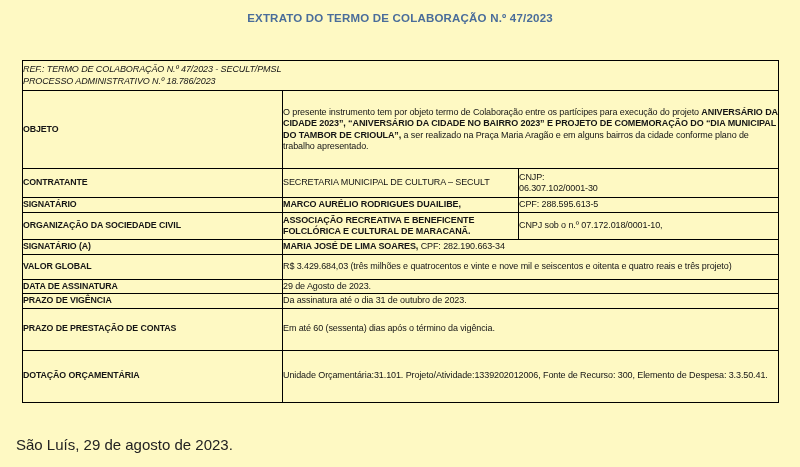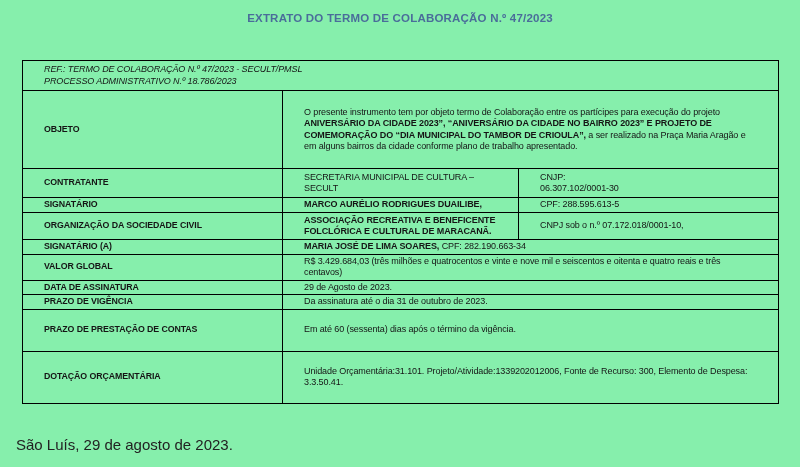--- a/index.html
+++ b/index.html
@@ -4,21 +4,21 @@
 <style>
   html, body {
     margin: 0;
     padding: 0;
     background: #ffffff;
   }
   .page {
     position: relative;
     width: 800px;
     height: 467px;
-    background: #86efac;
+    background: #fef9c3;
     font-family: "Liberation Sans", sans-serif;
     color: #111111;
     overflow: hidden;
   }
   .doc-title {
     position: absolute;
     top: 12px;
     left: 0;
     width: 100%;
     text-align: center;
@@ -35,21 +35,21 @@
     border-collapse: collapse;
     table-layout: fixed;
     font-size: 9px;
     line-height: 11.5px;
     letter-spacing: -0.1px;
     color: #151515;
   }
   table.doc-table td {
     border: 1px solid #000000;
     vertical-align: middle;
-    padding: 1px 21px;
+    padding: 1px 0;
     overflow: hidden;
   }
   td.label-cell {
     font-weight: bold;
     font-size: 8.8px;
     margin-left: 12px;
   }
   td.ref-cell {
     font-style: italic;
     vertical-align: top;
@@ -116,21 +116,21 @@
     <tr style="height:14px">
       <td class="label-cell">SIGNATÁRIO (A)</td>
       <td colspan="2">
         <span class="bold">MARIA JOSÉ DE LIMA SOARES,</span><span> CPF: 282.190.663-34</span>
       </td>
     </tr>
 
 
     <tr style="height:25px">
       <td class="label-cell">VALOR GLOBAL</td>
-      <td colspan="2">R$ 3.429.684,03 (três milhões e quatrocentos e vinte e nove mil e seiscentos e oitenta e quatro reais e três centavos)</td>
+      <td colspan="2">R$ 3.429.684,03 (três milhões e quatrocentos e vinte e nove mil e seiscentos e oitenta e quatro reais e três projeto)</td>
     </tr>
 
     <tr style="height:13px">
       <td class="label-cell">DATA DE ASSINATURA</td>
       <td colspan="2">29 de Agosto de 2023.</td>
     </tr>
 
     <tr style="height:13px">
       <td class="label-cell">PRAZO DE VIGÊNCIA</td>
       <td colspan="2">Da assinatura até o dia 31 de outubro de 2023.</td>

